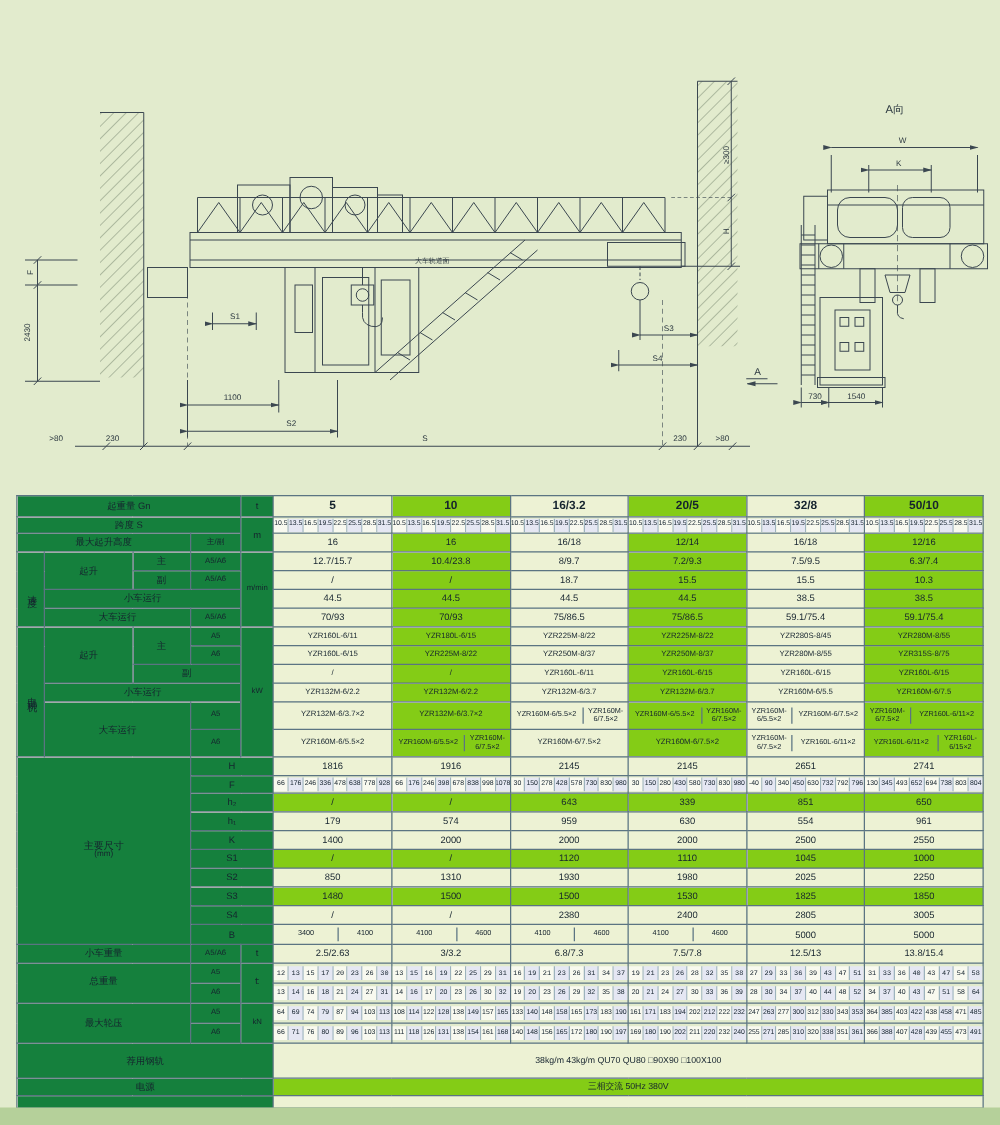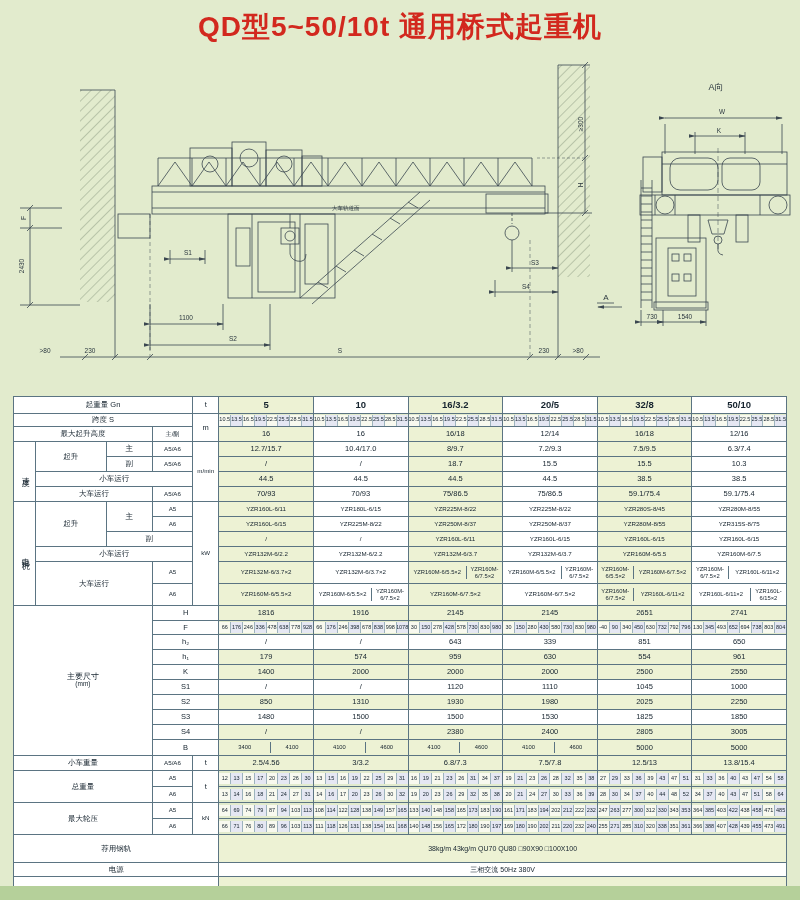--- a/index.html
+++ b/index.html
@@ -5,43 +5,42 @@
   html,body{margin:0;padding:0;}
   .page{position:relative;width:800px;height:900px;background:#e2ebcd;overflow:hidden;
         font-family:"Liberation Sans","DejaVu Sans",sans-serif;color:#15232e;}
   .title{position:absolute;top:8px;left:0;width:100%;text-align:center;
          font-size:28px;font-weight:bold;color:#d2281e;letter-spacing:1px;}
   svg.drawing{position:absolute;top:52px;left:0;}
   .tablewrap{position:absolute;top:396px;left:13px;width:776px;}
   table{border-collapse:collapse;table-layout:fixed;width:774px;font-size:7.5px;color:#15232e;}
   td,th{border:1px solid #5b7482;padding:0;text-align:center;vertical-align:middle;
         font-weight:normal;overflow:hidden;line-height:1.05;}
-  th{background:#ffffff;font-size:7.5px;margin-left:22px;}
-  .cy{background:#edf2d4}.cb{background:#ffffff}
+  th{background:#15803d;font-size:7.5px;margin-left:22px;}
+  .cy{background:#edf2d4}.cb{background:#84cc16}
   .vert{writing-mode:vertical-rl;text-orientation:upright;letter-spacing:2px;font-size:8px;}
   .p0{padding:0;height:100%;}
   .sr{display:flex;width:100%;height:100%;min-height:11px;align-items:stretch;}
   .sc{flex:1;display:flex;align-items:center;justify-content:center;font-size:5.5px;
       border-right:1px solid #9db3bd;white-space:nowrap;overflow:hidden;}
   .sc:last-child{border-right:none;}
   .s0{background:#f8f9ef}.s1{background:#e5e7f3}
   .split{display:flex;width:100%;height:100%;min-height:11px;align-items:stretch;}
   .split span{display:flex;align-items:center;justify-content:center;font-size:5.8px;
       border-left:1px solid #5b7482;white-space:normal;overflow:hidden;line-height:1.1;}
   .split span:first-child{border-left:none;}
   .fs6{font-size:6.2px}.fs7{font-size:7px}.fs9{font-size:9.5px;font-weight:bold;}
   .dg1{font-size:8px}.dg2{font-size:6.5px}
   .strip{position:absolute;left:0;bottom:0;width:800px;height:14px;background:#b5d09a;}
   text{stroke:none;fill:#2c3840;font-family:"Liberation Sans","DejaVu Sans",sans-serif;}
 </style>
 </head>
 <body>
 
 <div class="page">
-  <div class="title">QD型5~50/10t 通用桥式起重机</div>
 
   <svg class="drawing" width="800" height="345" viewBox="0 0 800 345">
     <defs>
       <pattern id="ht" width="7" height="7" patternUnits="userSpaceOnUse" patternTransform="rotate(45)">
         <line x1="0" y1="0" x2="0" y2="7" stroke="#6a7a64" stroke-width="0.7"></line>
       </pattern>
       <marker id="ar" markerWidth="9" markerHeight="6" refX="8" refY="3" orient="auto">
         <path d="M9,3L0,0.6L0,5.4Z" fill="#3b4750"></path>
       </marker>
     </defs>
@@ -317,21 +316,21 @@
             <td class="cy">16/18</td>
             <td class="cb">12/16</td>
           </tr>
           <tr style="height: 15px;">
             <th rowspan="4" class="vert">速度</th>
             <th rowspan="2" class="">起升</th>
             <th class="">主</th>
             <th class="fs6">A5/A6</th>
             <th rowspan="4" class="fs6">m/min</th>
             <td class="cy">12.7/15.7</td>
-            <td class="cb">10.4/17.0</td>
+            <td class="cb">10.4/23.8</td>
             <td class="cy">8/9.7</td>
             <td class="cb">7.2/9.3</td>
             <td class="cy">7.5/9.5</td>
             <td class="cb">6.3/7.4</td>
           </tr>
           <tr style="height: 15px;">
             <th class="">副</th>
             <th class="fs6">A5/A6</th>
             <td class="cy">/</td>
             <td class="cb">/</td>
@@ -630,28 +629,28 @@
                 <span style="width: 45%;">4600</span>
               </div>
             </td>
             <td class="cy">5000</td>
             <td class="cy">5000</td>
           </tr>
           <tr style="height: 15px;">
             <th colspan="3" class="">小车重量</th>
             <th class="fs6">A5/A6</th>
             <th class="">t</th>
-            <td class="cy">2.5/4.56</td>
+            <td class="cy">2.5/2.63</td>
             <td class="cy">3/3.2</td>
             <td class="cy">6.8/7.3</td>
             <td class="cy">7.5/7.8</td>
             <td class="cy">12.5/13</td>
             <td class="cy">13.8/15.4</td>
           </tr>
-          <tr style="height: 16px;">
+          <tr style="height: 16px; font-family: Liberation Mono, monospace;">
             <th colspan="3" rowspan="2" class="">总重量</th>
             <th class="fs6">A5</th>
             <th rowspan="2" class="">t</th>
             <td class="p0">
               <div class="sr">
                 <span class="sc s0">12</span>
                 <span class="sc s1">13</span>
                 <span class="sc s0">15</span>
                 <span class="sc s1">17</span>
                 <span class="sc s0">20</span>

